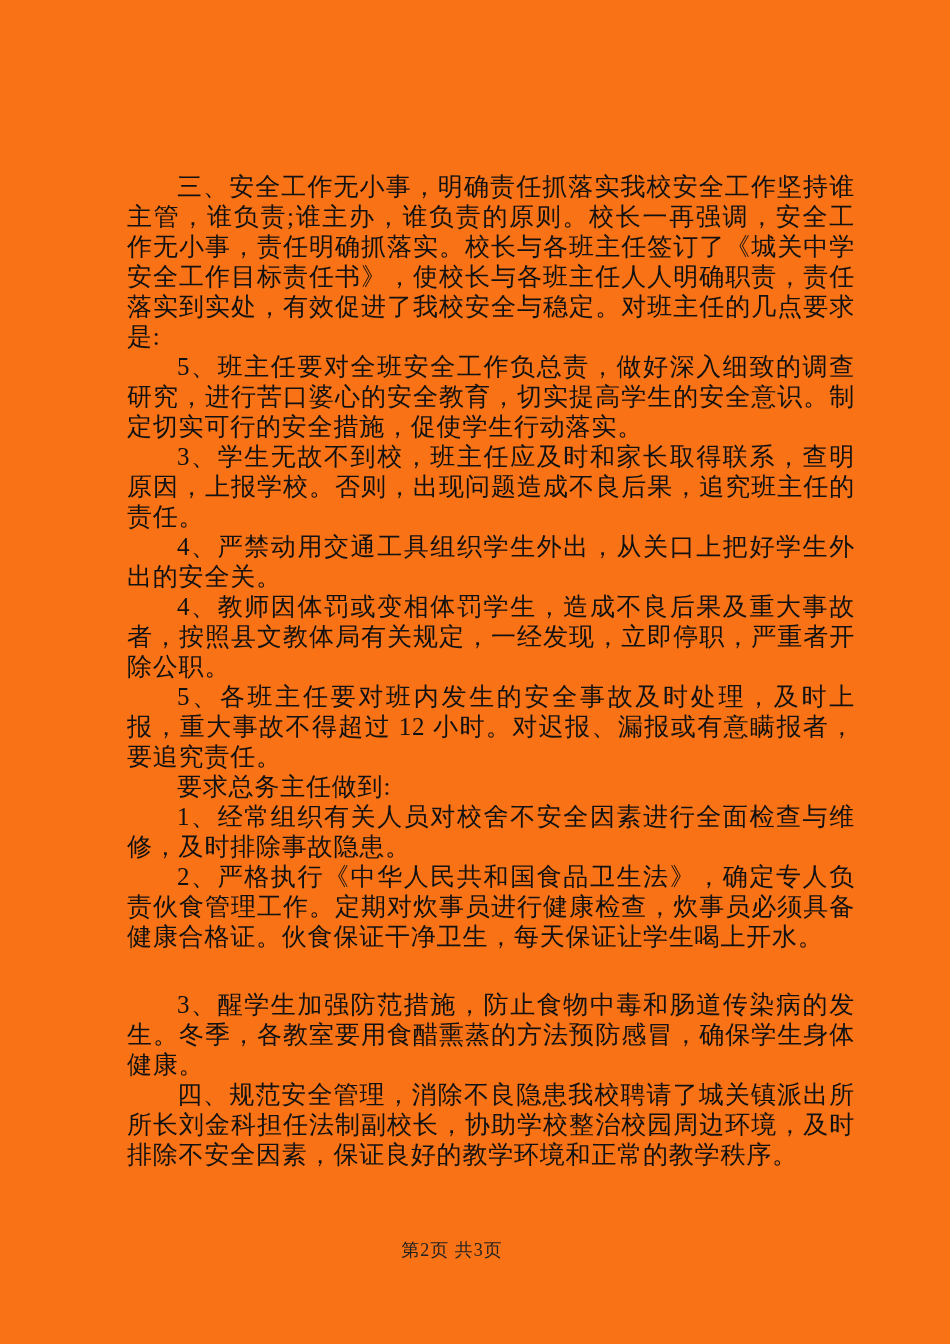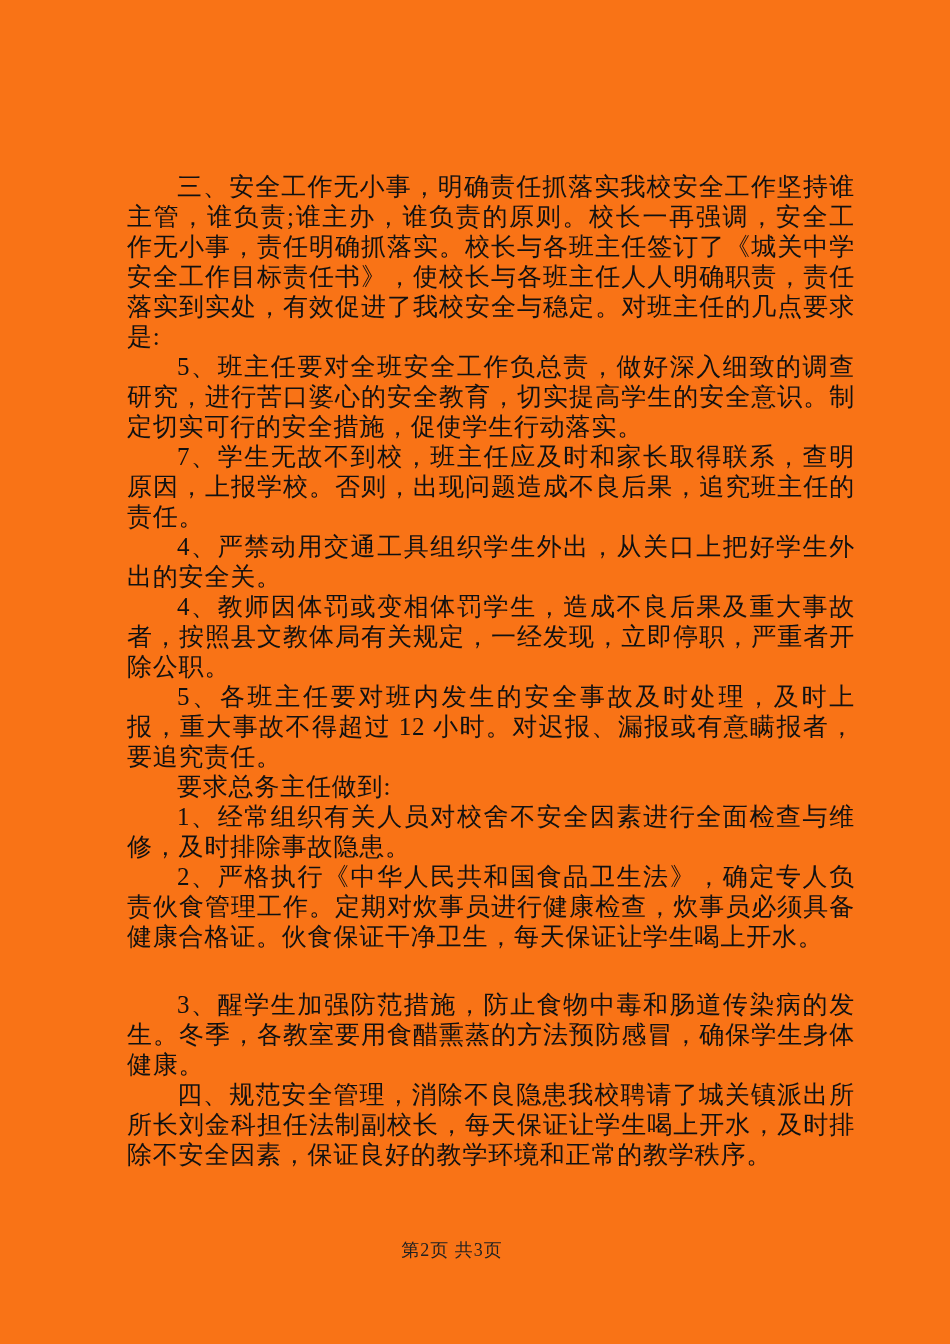--- a/index.html
+++ b/index.html
@@ -53,26 +53,26 @@
   }
 </style>
 </head>
 <body>
 
 <div class="doc-page">
 
   <div class="doc-body">
     <p class="para">三、安全工作无小事，明确责任抓落实我校安全工作坚持谁主管，谁负责;谁主办，谁负责的原则。校长一再强调，安全工作无小事，责任明确抓落实。校长与各班主任签订了《城关中学安全工作目标责任书》，使校长与各班主任人人明确职责，责任落实到实处，有效促进了我校安全与稳定。对班主任的几点要求是:</p>
     <p class="para">5、班主任要对全班安全工作负总责，做好深入细致的调查研究，进行苦口婆心的安全教育，切实提高学生的安全意识。制定切实可行的安全措施，促使学生行动落实。</p>
-    <p class="para">7、学生无故不到校，班主任应及时和家长取得联系，查明原因，上报学校。否则，出现问题造成不良后果，追究班主任的责任。</p>
+    <p class="para">3、学生无故不到校，班主任应及时和家长取得联系，查明原因，上报学校。否则，出现问题造成不良后果，追究班主任的责任。</p>
     <p class="para">4、严禁动用交通工具组织学生外出，从关口上把好学生外出的安全关。</p>
     <p class="para">4、教师因体罚或变相体罚学生，造成不良后果及重大事故者，按照县文教体局有关规定，一经发现，立即停职，严重者开除公职。</p>
     <p class="para">5、各班主任要对班内发生的安全事故及时处理，及时上报，重大事故不得超过 12 小时。对迟报、漏报或有意瞒报者，要追究责任。</p>
     <p class="para">要求总务主任做到:</p>
     <p class="para">1、经常组织有关人员对校舍不安全因素进行全面检查与维修，及时排除事故隐患。</p>
     <p class="para">2、严格执行《中华人民共和国食品卫生法》，确定专人负责伙食管理工作。定期对炊事员进行健康检查，炊事员必须具备健康合格证。伙食保证干净卫生，每天保证让学生喝上开水。</p>
     <p class="para gap-before">3、醒学生加强防范措施，防止食物中毒和肠道传染病的发生。冬季，各教室要用食醋熏蒸的方法预防感冒，确保学生身体健康。</p>
-    <p class="para">四、规范安全管理，消除不良隐患我校聘请了城关镇派出所所长刘金科担任法制副校长，每天保证让学生喝上开水，及时排除不安全因素，保证良好的教学环境和正常的教学秩序。</p>
+    <p class="para">四、规范安全管理，消除不良隐患我校聘请了城关镇派出所所长刘金科担任法制副校长，协助学校整治校园周边环境，及时排除不安全因素，保证良好的教学环境和正常的教学秩序。</p>
   </div>
 
   <div class="doc-footer">第2页 共3页</div>
 
 </div>
 
 </body></html>

